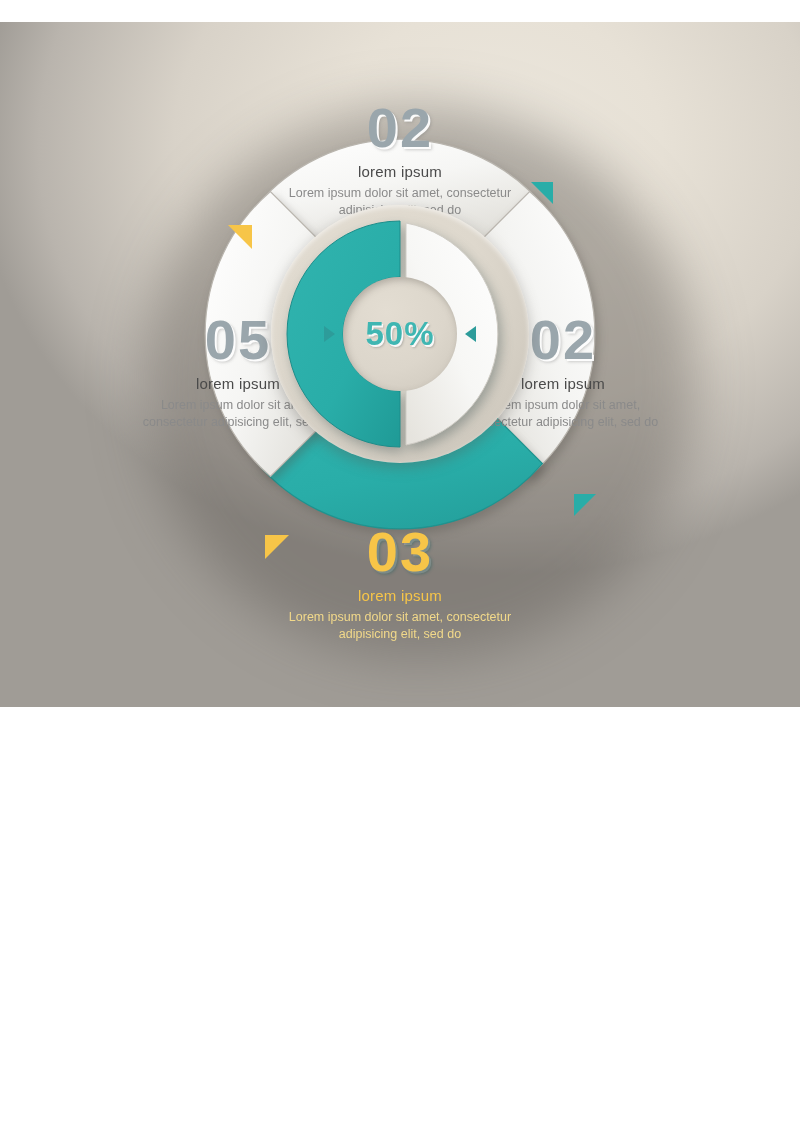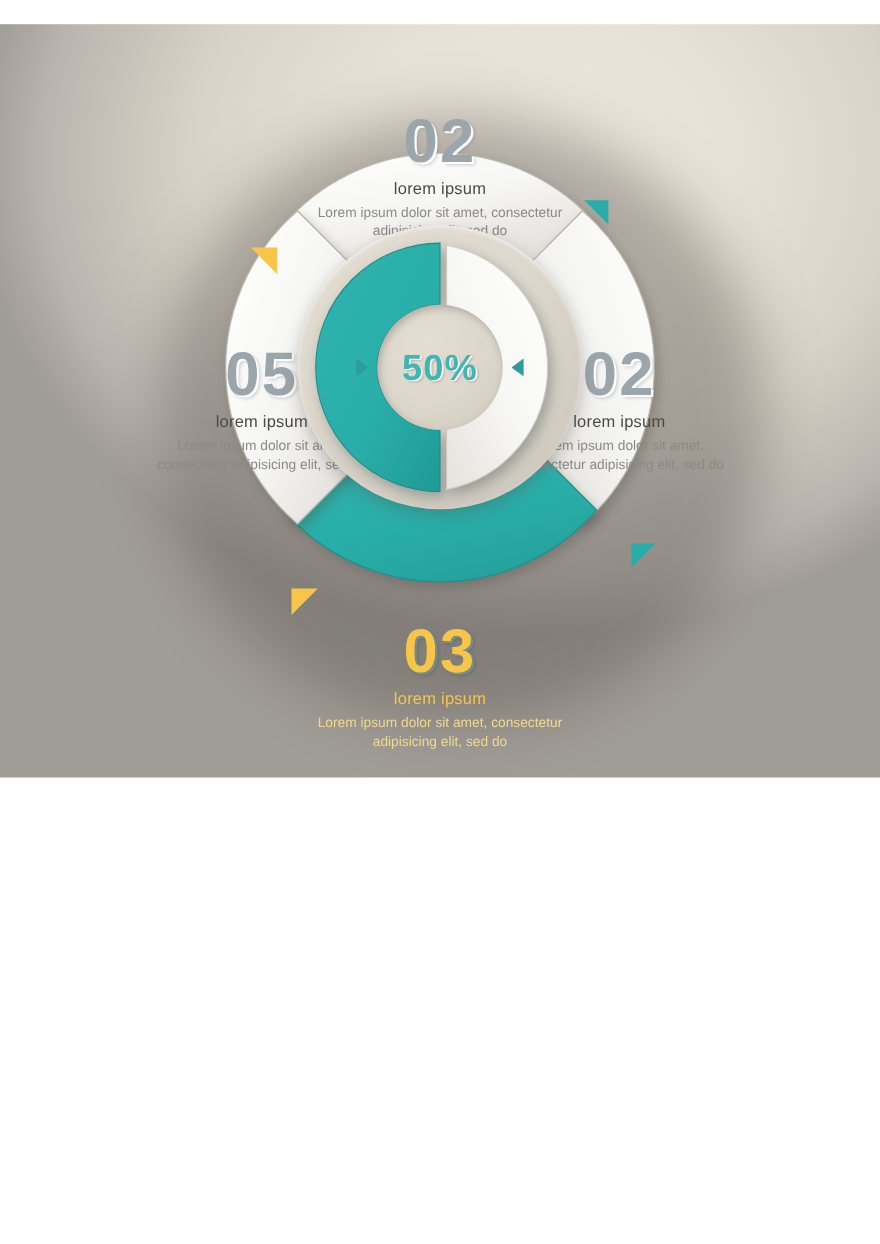--- a/index.html
+++ b/index.html
@@ -256,21 +256,21 @@
         <div class="sub">lorem ipsum</div>
         <div class="body">Lorem ipsum dolor sit amet, consectetur adipisicing elit, sed do</div>
       </div>
 
       <div class="seg-text" id="text-02" style="left:330px; top:250px; width:210px;">
         <div class="num">02</div>
         <div class="sub">lorem ipsum</div>
         <div class="body">Lorem ipsum dolor sit amet, consectetur adipisicing elit, sed do</div>
       </div>
 
-      <div class="seg-text" id="text-03" style="left:157px; top:462px;margin-top:40px;">
+      <div class="seg-text" id="text-03" style="left:157px; top:462px;">
         <div class="num">03</div>
         <div class="sub">lorem ipsum</div>
         <div class="body">Lorem ipsum dolor sit amet, consectetur adipisicing elit, sed do</div>
       </div>
 
       <div class="seg-text" id="text-04" style="left:5px; top:250px; width:210px;">
         <div class="num">05</div>
         <div class="sub">lorem ipsum</div>
         <div class="body">Lorem ipsum dolor sit amet, consectetur adipisicing elit, sed do</div>
       </div>

